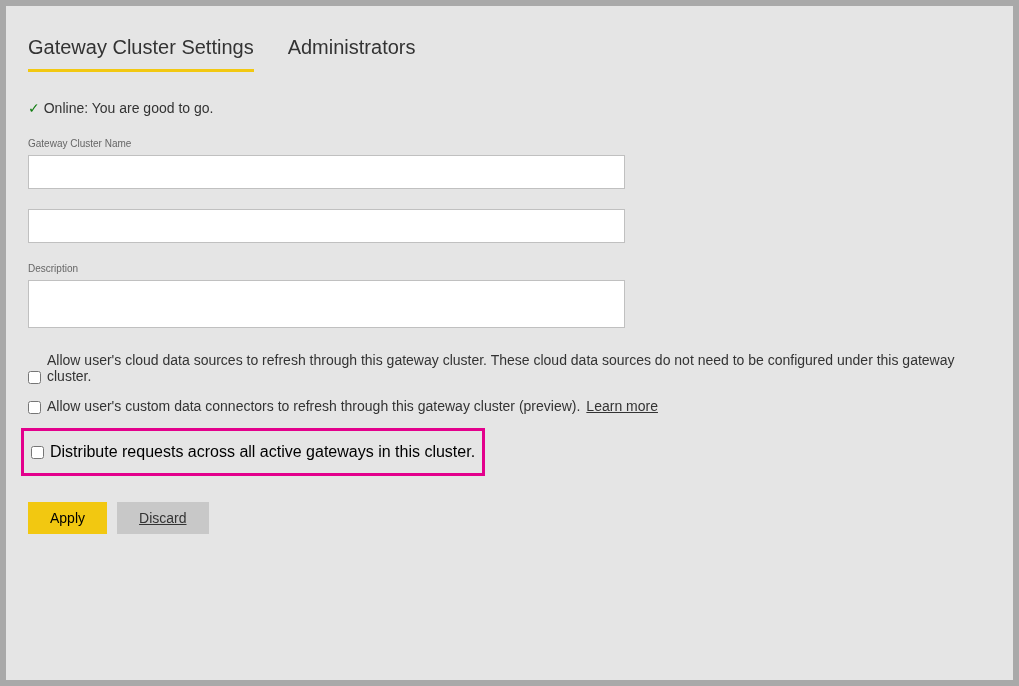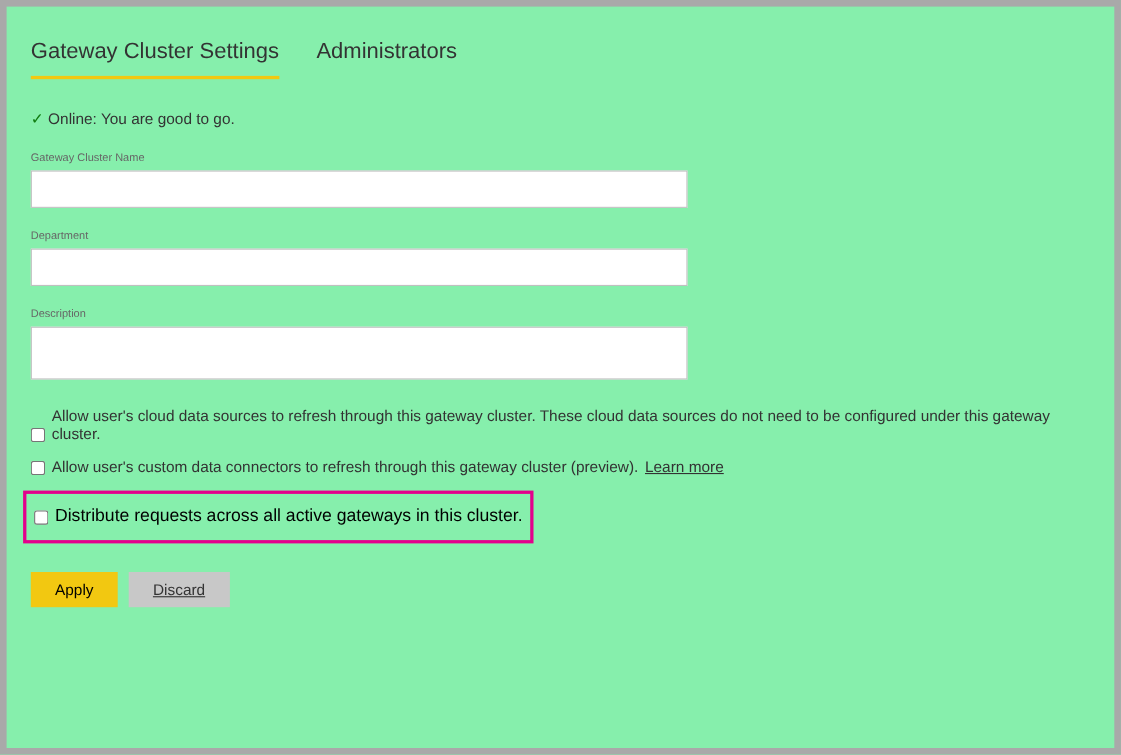--- a/index.html
+++ b/index.html
@@ -8,21 +8,21 @@
       padding: 0;
     }
     body {
       font-family: "Segoe UI", -apple-system, BlinkMacSystemFont, sans-serif;
       background: #a9a9a9;
       padding: 6px;
       width: 1019px;
       height: 686px;
     }
     .panel {
-      background: #86efac;
+      background: #e5e5e5;
       width: 100%;
       height: 100%;
       padding: 30px 22px 20px 22px;
       position: relative;
     }
     .tabs {
       display: flex;
       gap: 34px;
       margin-bottom: 28px;
     }
@@ -140,21 +140,20 @@
     <span class="check-icon">✓</span>
     <span>Online: You are good to go.</span>
   </div>
 
   <div class="form-group">
     <label class="form-label">Gateway Cluster Name</label>
     <input type="text" class="form-input" value="" style="">
   </div>
 
   <div class="form-group">
-    <label class="form-label">Department</label>
     <input type="text" class="form-input" value="" style="">
   </div>
 
   <div class="form-group">
     <label class="form-label">Description</label>
     <textarea class="form-textarea" style=""></textarea>
   </div>
 
 
   <div class="checkboxes-section">

